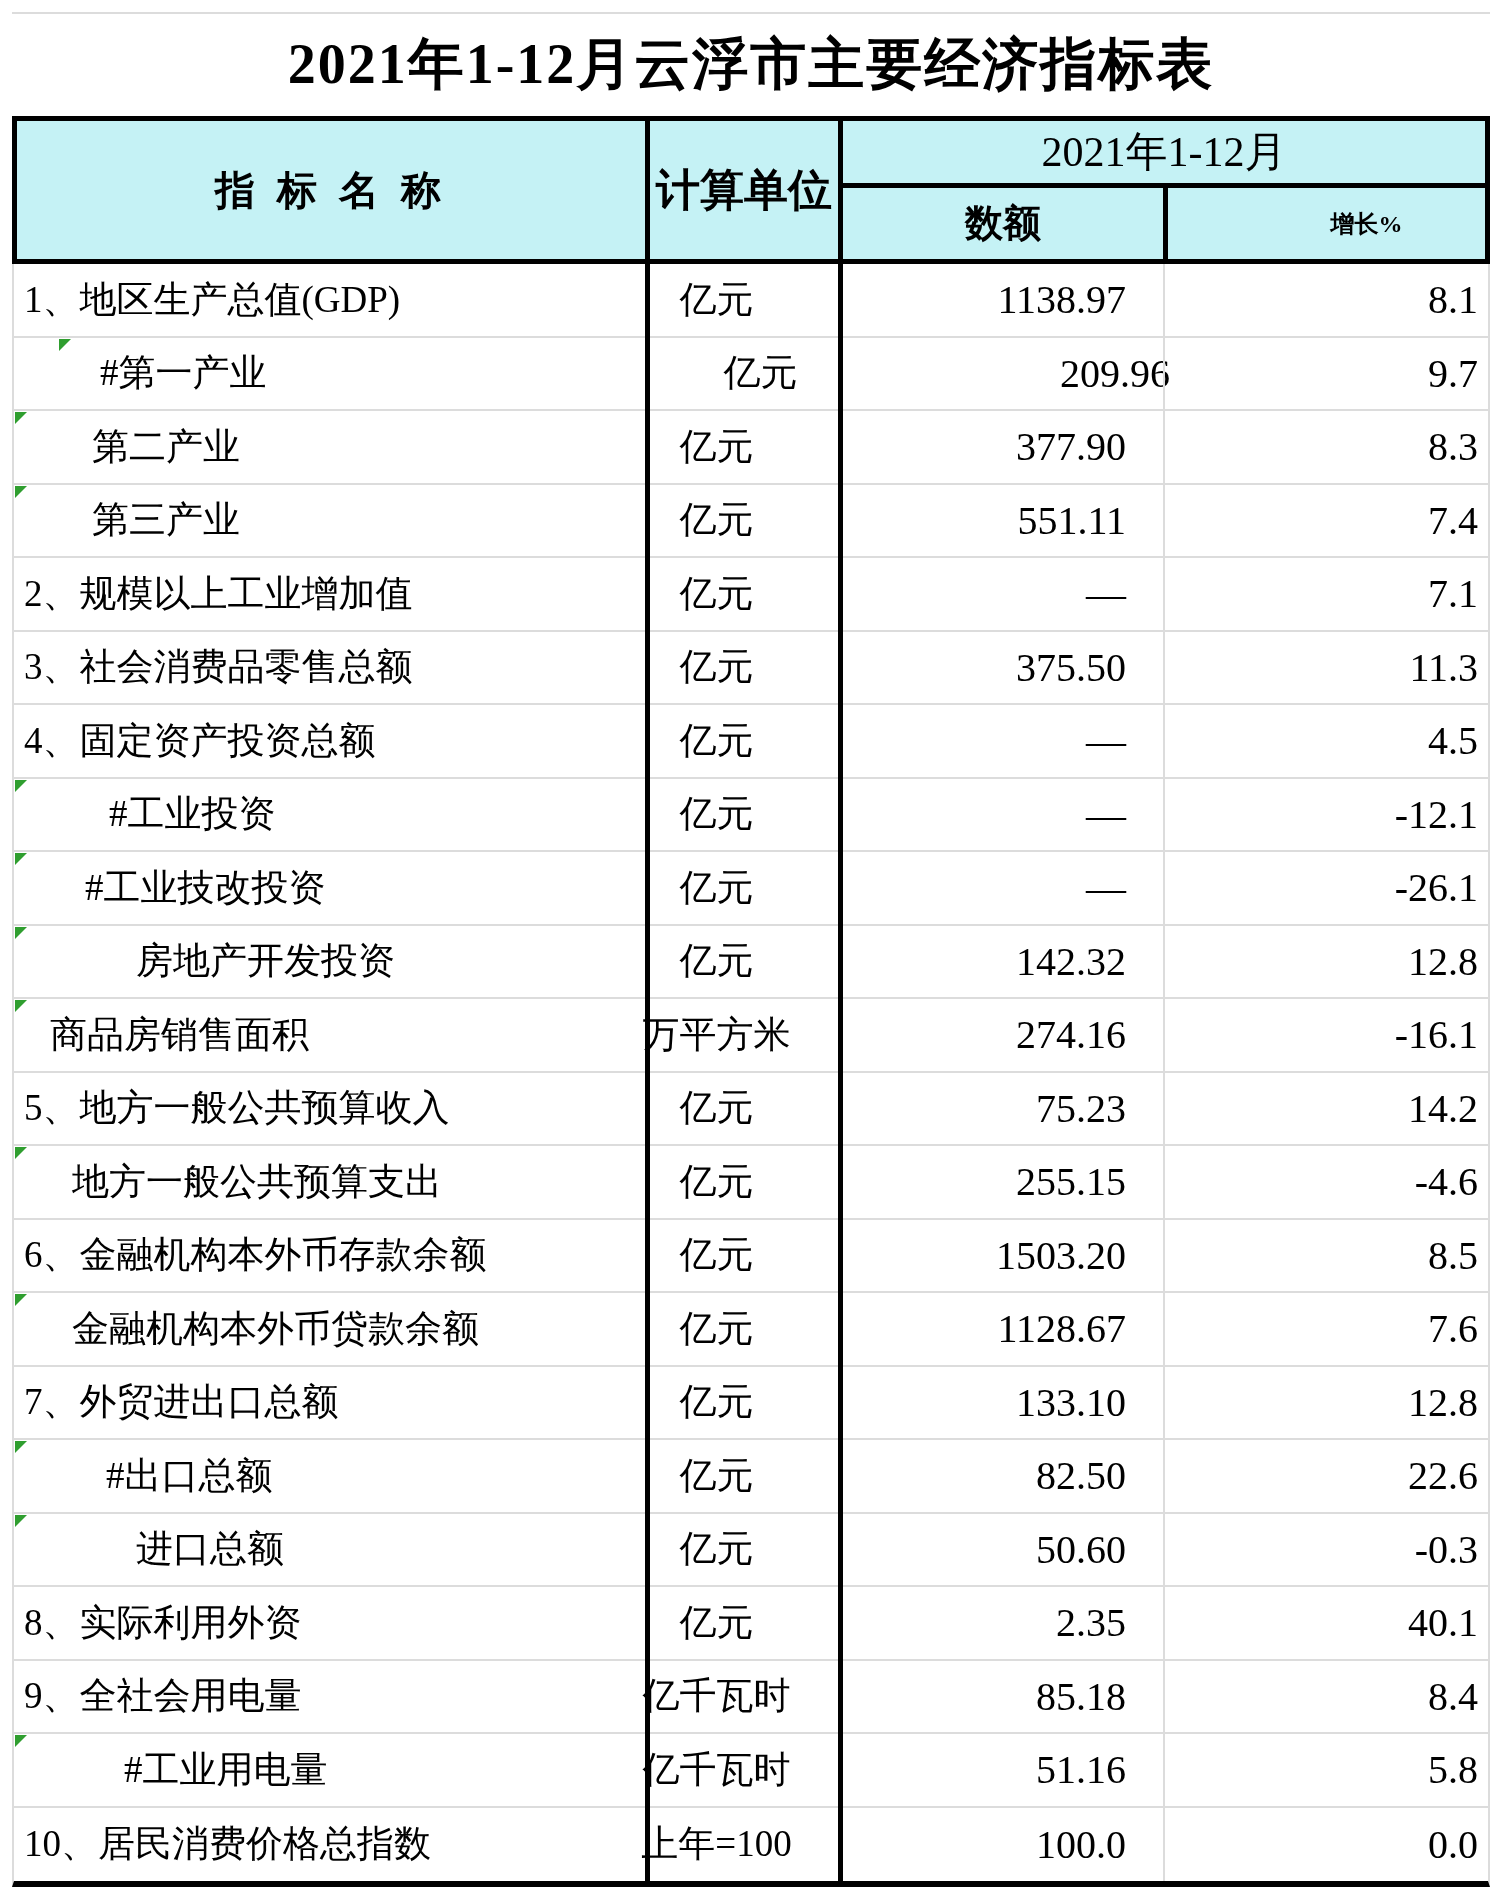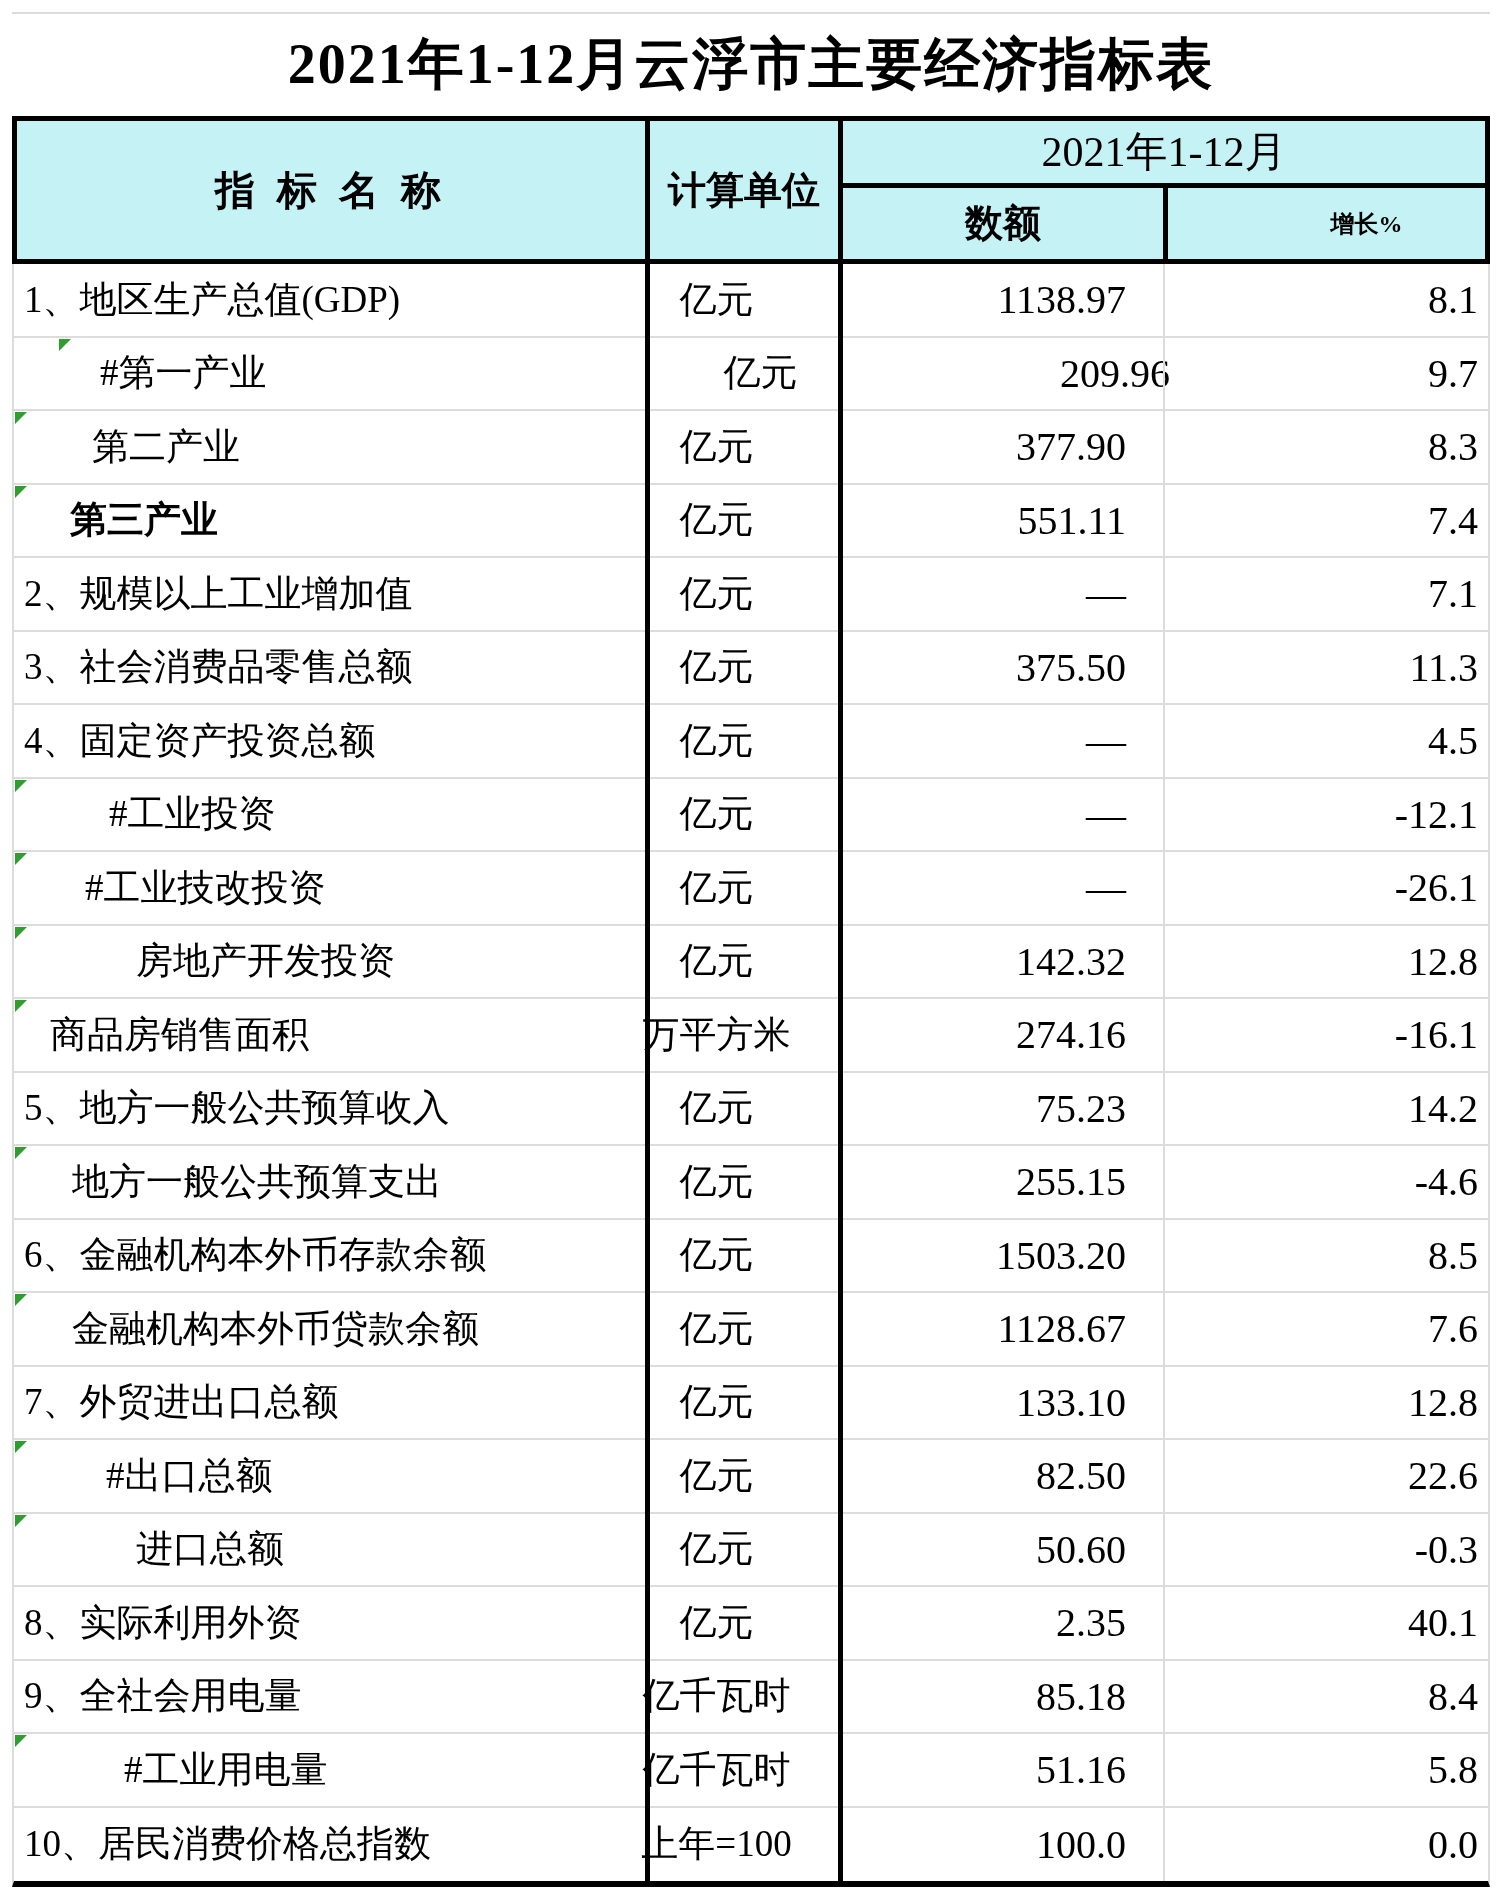--- a/index.html
+++ b/index.html
@@ -21,21 +21,21 @@
   .thead{
     position:relative;height:148px;background:var(--header-bg,#c5f2f5);
     border:5px solid #000;box-sizing:border-box;
   }
   .thead .vline1{position:absolute;left:628px;top:0;bottom:0;width:5px;background:#000;}
   .thead .vline2{position:absolute;left:821px;top:0;bottom:0;width:5px;background:#000;}
   .thead .hline {position:absolute;left:823px;right:0;top:62px;height:5px;background:#000;}
   .thead .vline3{position:absolute;left:1146px;top:67px;bottom:0;width:5px;background:#000;}
   .hcell{position:absolute;display:flex;align-items:center;justify-content:center;font-weight:bold;}
   .h-name  {left:0;   top:0;   width:628px; height:138px;font-size:40px;letter-spacing:6px;}
-  .h-unit  {left:633px;top:0;   width:188px;height:138px;font-size:38px;}
+  .h-unit  {left:633px;top:0;   width:188px;height:138px;font-size:44px;}
   .h-period{left:826px;top:0;   width:642px;height:62px; font-size:42px;font-weight:normal;}
   .h-amount{left:826px;top:67px;width:320px;height:71px; font-size:38px;}
   .h-growth{left:1151px;top:67px;width:317px;height:71px;font-size:24px;padding-left:40px;}
 
   
   .tbody{
     position:relative;border-left:2px solid #dcdcdc;border-right:2px solid #dcdcdc;
     border-bottom:6px solid #000;
   }
   .tbody .ov1{position:absolute;left:631px;top:0;bottom:0;width:5px;background:#000;z-index:3;}
@@ -103,21 +103,21 @@
       <div class="row has-note">
     <div class="c label" style="padding-left: 78px;">
       <span class="note"></span>
       <span class="label-text">第二产业</span>
     </div>
     <div class="c unit">亿元</div>
     <div class="c amount">377.90</div>
     <div class="c growth">8.3</div>
   </div>
       <div class="row has-note">
-    <div class="c label" style="padding-left: 56px; font-weight: bold;">
+    <div class="c label" style="padding-left: 78px;">
       <span class="note"></span>
       <span class="label-text">第三产业</span>
     </div>
     <div class="c unit">亿元</div>
     <div class="c amount">551.11</div>
     <div class="c growth">7.4</div>
   </div>
       <div class="row">
     <div class="c label" style="padding-left: 10px;">
 

